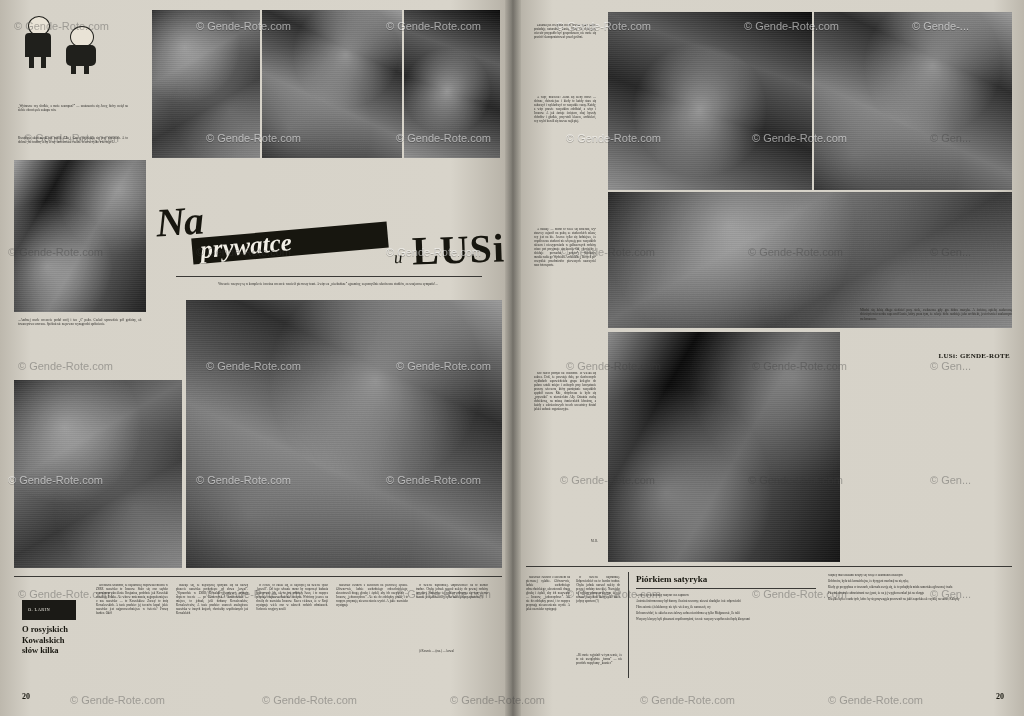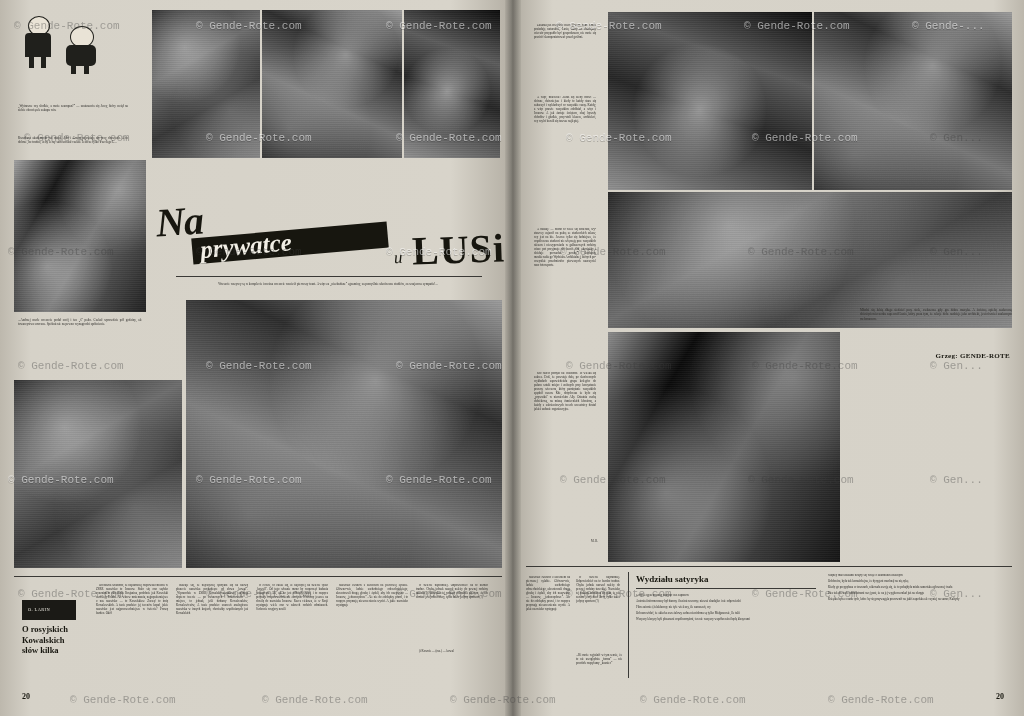--- a/index.html
+++ b/index.html
@@ -70,21 +70,21 @@
   .foto-credit{position:absolute;right:14px;top:352px;font-weight:700;font-size:7px;color:#17160f;
                letter-spacing:.3px;}
 
   
   .kids{position:absolute;left:16px;top:14px;width:96px;height:62px;}
   .kid{position:absolute;}
   .kid .h{position:absolute;border-radius:50%;background:#e9e3d6;border:1.6px solid #20201c;}
   .kid .b{position:absolute;background:#20201c;}
 
   
-  .wm{position:absolute;color:rgba(255,255,255,.55);font-size:11px;font-family:Liberation Mono, monospace;
+  .wm{position:absolute;color:rgba(255,255,255,.55);font-size:11px;font-family:Liberation Sans, sans-serif;
       white-space:nowrap;pointer-events:none;z-index:60;text-shadow:0 1px 0 rgba(0,0,0,.25);}
   .wm.dark{color:rgba(60,60,60,.38);text-shadow:none;}
 </style>
 </head>
 <body>
 
 <div class="page">
   <div class="spread">
 
     <div class="leaf left">
@@ -181,42 +181,42 @@
         <p>Kto rzucić pomysł nie wiadomo. To wielka się sukces. Dziś, że powstaje dała, po skończonych wykładach zapowiedziału grupa kolegów do pałacu sztuki miejsc i zniżnych przy korzystanie prawny wieczora, który pamiętanie wszystkich spądnił razem. Kde, dotychczas że było się „prywatka” w niemieckim Ally. Ostatnia osobą obłożkową, na mianą ósmiecnkich kłonionę, a każdy z założeniowych trzech uczestnicy dostał jakieś zadanie organizacyjne.</p>
       </div>
       <div class="txt" style="left:62px;top:540px;width:24px;text-align:right;">
         <p style="text-indent:0">M. R.</p>
       </div>
 
       <div class="ph v3" style="left:96px;top:12px;width:204px;height:178px;"></div>
       <div class="ph v2" style="left:302px;top:12px;width:198px;height:178px;"></div>
       <div class="ph" style="left:96px;top:192px;width:404px;height:136px;"></div>
 
-      <div class="foto-credit">Grzeg: GENDE-ROTE</div>
+      <div class="foto-credit">LUSi: GENDE-ROTE</div>
 
       <div class="cap" style="left:348px;top:308px;width:152px;">Młodzi się lubią długo siedzieć przy stole, zwłaszcza gdy gra dobra muzyka. A świetną opiekę zaskoczną dziesięciowieczorku zapewnił Lusia, który poza tym, że rekcje dobe nadzieje jako architekt, jest również znakomym melomanem.</div>
 
       <div class="ph v4 dark" style="left:96px;top:332px;width:232px;height:230px;"></div>
 
       <div class="rule" style="left:14px;top:566px;width:486px;"></div>
       <div class="vrule" style="left:116px;top:572px;height:106px;"></div>
 
       <div class="txt" style="left:14px;top:576px;width:44px;height:100px;overflow:hidden;">
         <p>nazwisko Iwanow z akcentem na pierwszej sylabie. Główno-wie, ludzie zachodniego odrzechnickiego, akcentowali drugą głoskę i żądali, aby ich nazywano — Iwanow, „jednorzędowe”. Ale nie do zdobądzy prawi, i to rozpęcz przymają nieszczenienia wyróż.
 
 A jakie nazwisko występuje</p>
       </div>
       <div class="txt" style="left:64px;top:576px;width:44px;height:74px;overflow:hidden;">
         <p>w świecie najtrudniej. Odpowiedzieć na to bardzo trudno. Chyba jednak nazwał należy do pewnej rodziny tureckiej. Nazwisko tej rodziny odznacza się tym, że nie zawsze jest jedeni litery, tylko także jedyny aportem (?)</p>
       </div>
       <div class="txt" style="left:64px;top:654px;width:46px;">
         <p style="text-indent:0">...Ki może wyjaśnić w tym sensie, że to nie uwzględnia „forma” — nie powtórk rozpylamy „kuzniec”</p>
       </div>
 
-      <div style="position:absolute;left:124px;top:574px;font-weight:700;font-size:9px;color:#17160f;">Wydziału satyryka</div>
+      <div style="position:absolute;left:124px;top:574px;font-weight:700;font-size:9px;color:#17160f;">Piórkiem satyryka</div>
       <div class="rule" style="left:124px;top:588px;width:180px;"></div>
 
       <div class="txt" style="left:124px;top:594px;width:178px;height:84px;overflow:hidden;">
         <p style="text-indent:0">Goryca życia możnay nabyrać bez zapłatów</p>
         <p style="text-indent:0">Antoniai informowany był damny i bezinteresowny; nieważ zbudajko i nie odpowiedzi</p>
         <p style="text-indent:0">Film zaiwnie (żelakławny; nie tyle wieleszy, ile zamaszeń, wy</p>
         <p style="text-indent:0">Od nam widać, że akierka swa żalowy sedna niewidoma są tylko Małgasnosie, lle talii</p>
         <p style="text-indent:0">Wszyscy klasycy byli płasznani wspólnomyśmi, ten nie wszyscy współzcześni będą klasycami</p>
       </div>
       <div class="txt" style="left:316px;top:574px;width:184px;height:104px;overflow:hidden;">

